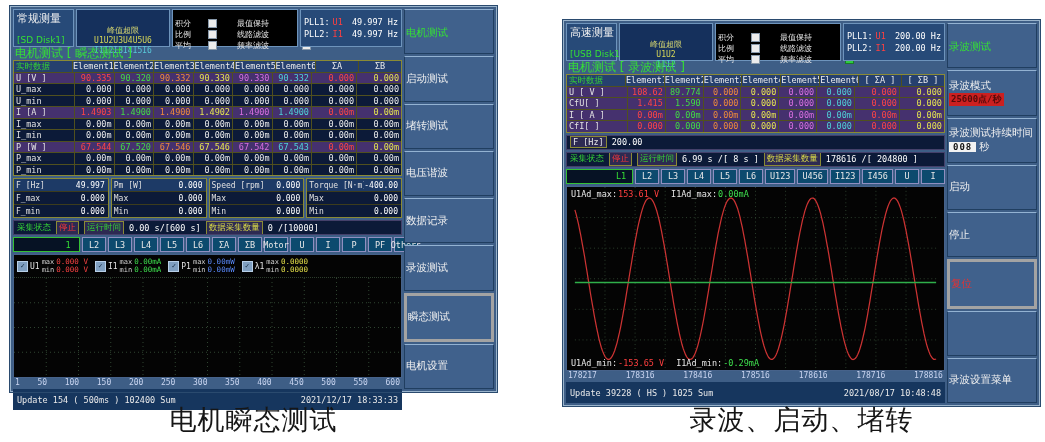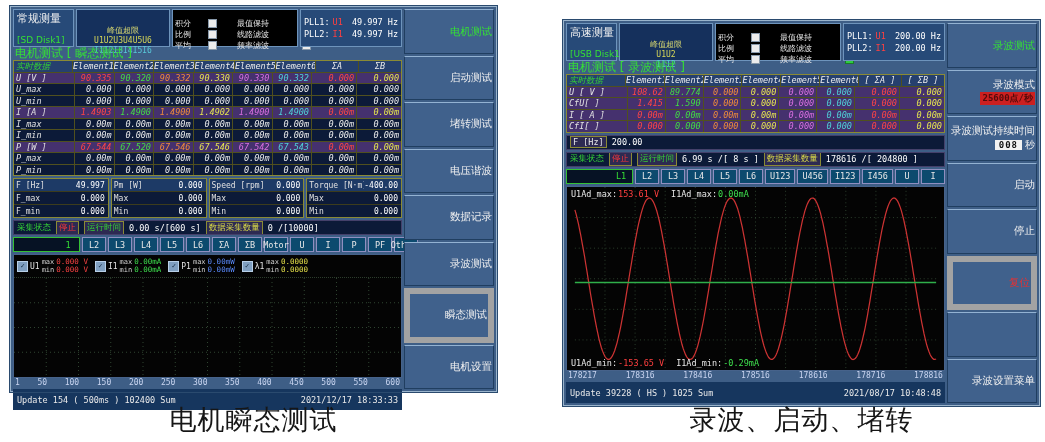--- a/index.html
+++ b/index.html
@@ -23,21 +23,21 @@
   .sq{width:7px;height:7px;background:#ececec;border:1px solid #8899aa;flex:0 0 auto;}
   .sq.on{background:#2ecc40;border-color:#1a7a28;}
   .pllbox{width:94px;background:#274a78;border:1px solid #6e94bc;display:flex;flex-direction:column;justify-content:center;padding:0 3px;gap:2px;}
   .pllrow{display:flex;gap:3px;font-size:8.5px;color:#fff;font-family:"DejaVu Sans Mono",monospace;white-space:nowrap;}
   .psrc{color:#ff4040;}
   .pval{margin-left:auto;}
   
   .modeline{height:13px;line-height:13px;color:#35e035;font-size:12px;padding-left:2px;flex:0 0 auto;white-space:nowrap;}
   
   .vtable{background:#0c1a38;border:1px solid #8a8a35;font-family:"DejaVu Sans Mono",monospace;font-size:8.5px;flex:0 0 auto;}
-  .trow{display:flex;border-bottom:1px solid #50501e;height:10.5px;line-height:10.5px;font-style:italic;}
+  .trow{display:flex;border-bottom:1px solid #50501e;height:10.5px;line-height:10.5px;}
   .trow:last-child{border-bottom:none;}
   .tcell{flex:1;text-align:right;padding-right:2px;border-left:1px solid #50501e;white-space:nowrap;overflow:hidden;min-width:0;}
   .tcell:first-child{border-left:none;}
   .tcell.lab{flex:0 0 56px;text-align:left;color:#e2e2e2;padding-left:2px;}
   .tcell.sig{flex:0 0 42px;}
   .thead{background:#26406e;color:#ececec;}
   .thead .tcell{text-align:center;padding:0;}
   .thead .tcell.lab{color:#35d035;text-align:left;padding-left:2px;}
   .trow.val{background:#45316e;}
   .trow.sub{color:#ececec;}
@@ -77,23 +77,23 @@
   .anno{position:absolute;left:4px;display:flex;gap:12px;font-family:"DejaVu Sans Mono",monospace;font-size:8.5px;color:#e8e8e8;z-index:2;white-space:nowrap;}
   .anno.top{top:2px;} .anno.bottom{bottom:2px;align-items:flex-end;}
   .an{display:flex;gap:1px;}
   .av.red{color:#ff4040;} .av.green{color:#3ee04e;}
   
   .xaxis{height:11px;display:flex;justify-content:space-between;font-size:8px;color:#c8d4f0;font-family:"DejaVu Sans Mono",monospace;padding:0 2px;flex:0 0 auto;}
   .footer{height:21px;background:#16365e;display:flex;justify-content:space-between;align-items:center;font-size:8.5px;color:#eaeaea;padding:0 4px;font-family:"DejaVu Sans Mono",monospace;flex:0 0 auto;white-space:nowrap;}
   
   .menu{width:90px;margin-left:2px;display:flex;flex-direction:column;gap:2px;}
   .mwrap{display:contents;}
-  .mitem{flex:1;background:#40618c;border:1px solid #203e60;border-top:1px solid #93b2d2;display:flex;flex-direction:column;align-items:flex-end;justify-content:center;gap:2px;color:#f0f0f0;font-size:10.5px;text-align:center;padding:1px;box-sizing:border-box;min-height:0;}
+  .mitem{flex:1;background:#40618c;border:1px solid #203e60;border-top:1px solid #93b2d2;display:flex;flex-direction:column;align-items:flex-start;justify-content:center;gap:2px;color:#f0f0f0;font-size:10.5px;text-align:center;padding:1px;box-sizing:border-box;min-height:0;}
   .mitem.hdr .mlabel{color:#35e035;}
-  .mitem.sel{border:6px solid #a3a3a3;}
+  .mitem.sel{border:3px solid #a3a3a3;}
   .mitem.danger .mlabel{color:#e83030;}
   .mlabel{line-height:12px;max-width:86px;}
   .vrow{display:flex;align-items:center;gap:3px;}
   .badge{font-family:"DejaVu Sans Mono",monospace;font-size:9px;padding:0 2px;}
   .badge.redbadge{background:#cc2020;color:#550a0a;font-weight:bold;}
   .badge.numbox{background:#f2f2f2;color:#111;font-weight:bold;letter-spacing:1px;padding:0 4px;}
   .suffix{font-size:10px;}
   
   .caption{position:absolute;top:402px;text-align:center;font-size:27px;color:#161616;font-weight:500;letter-spacing:1px;}
 </style>

